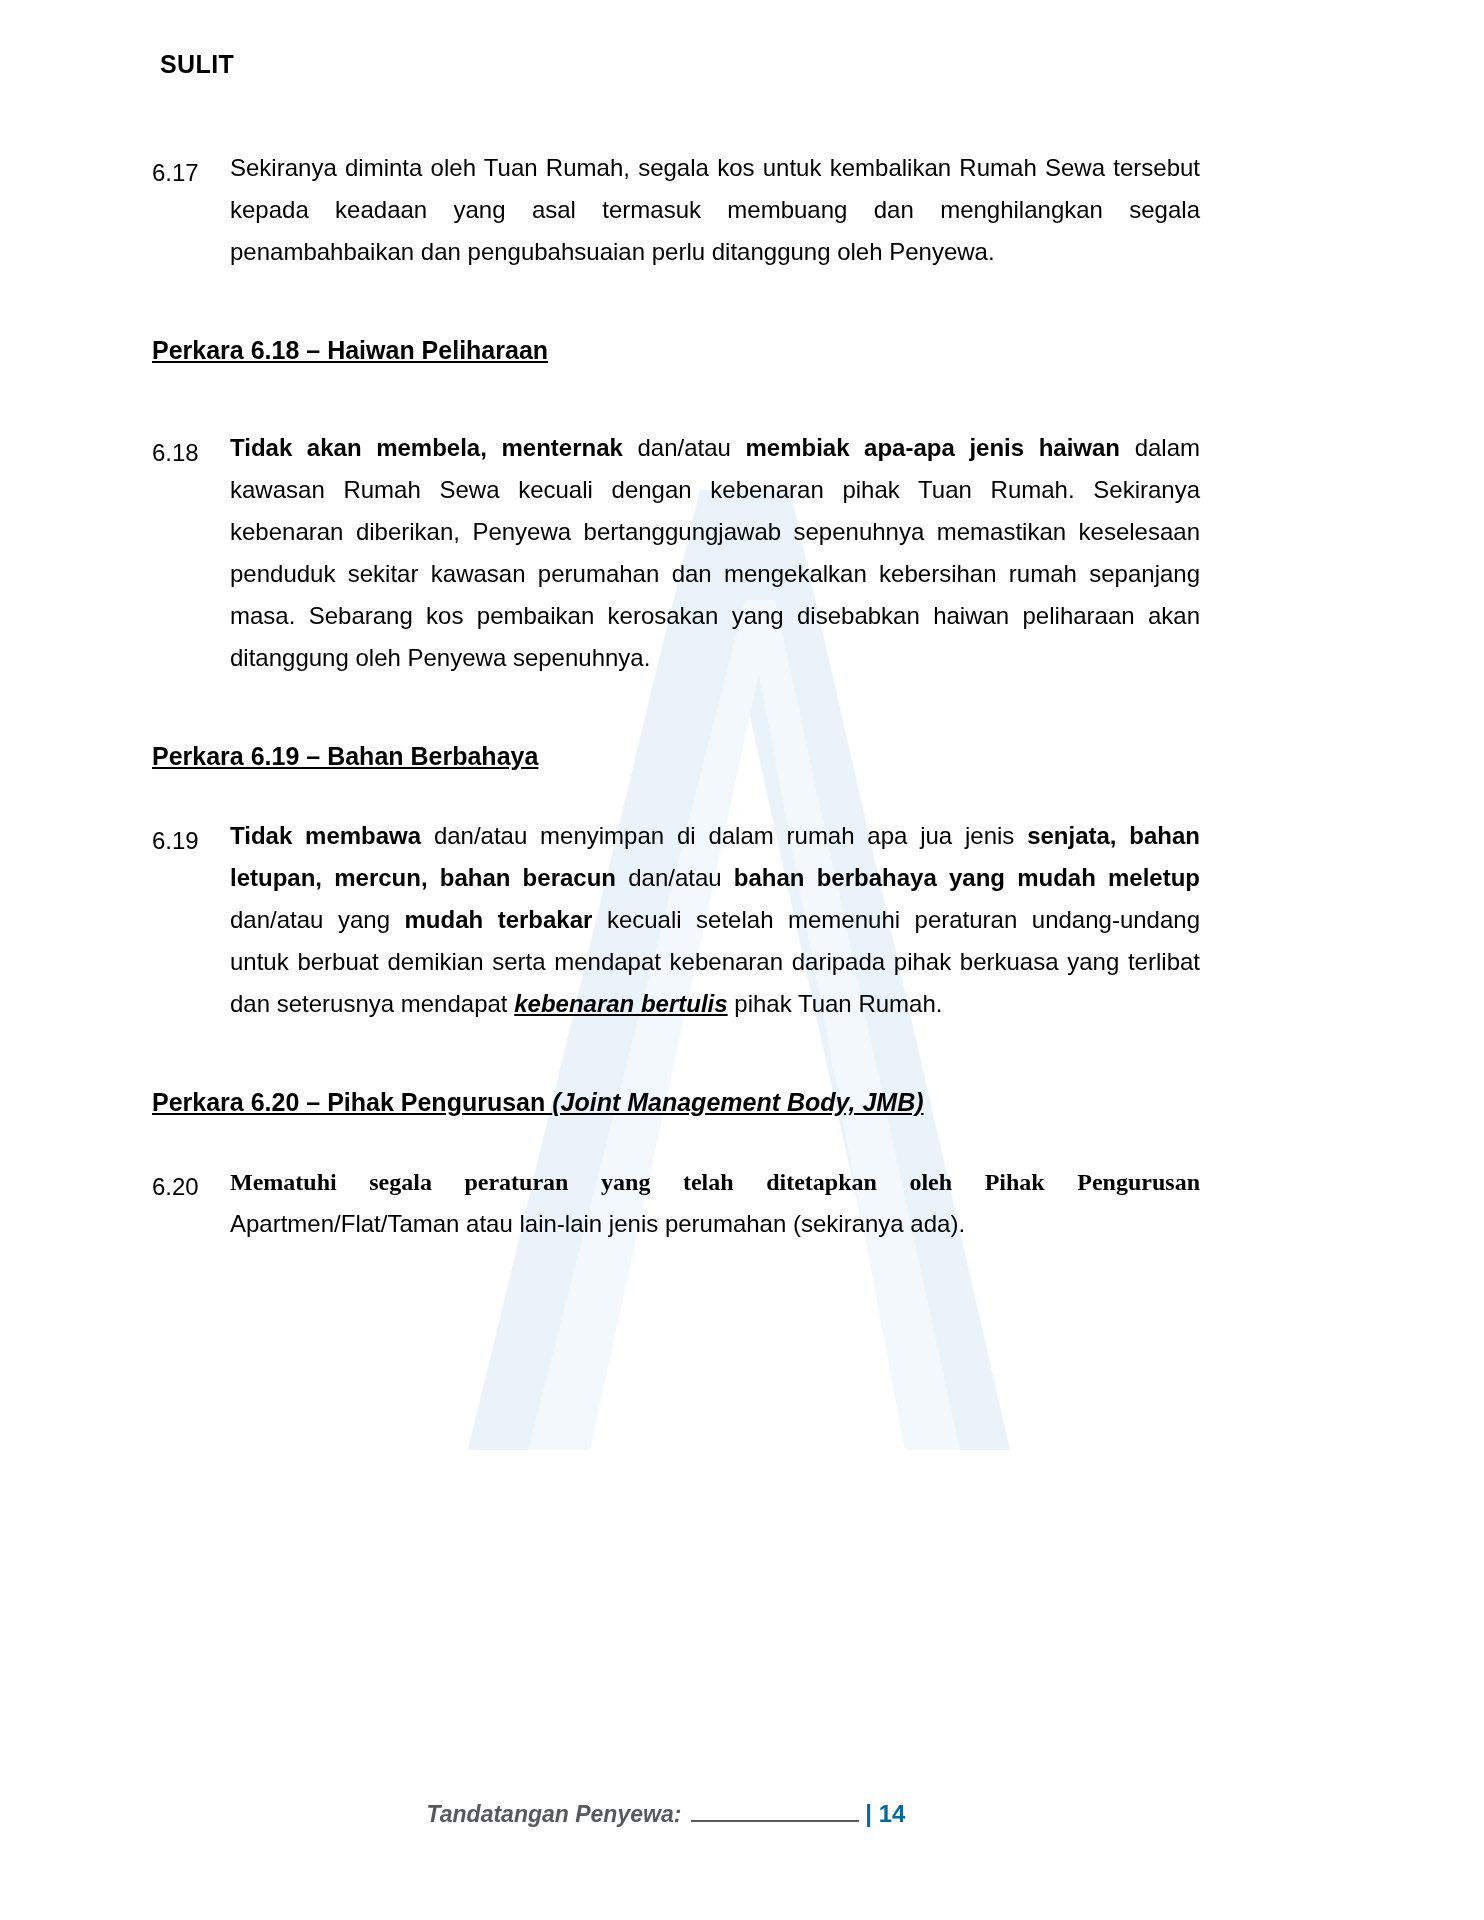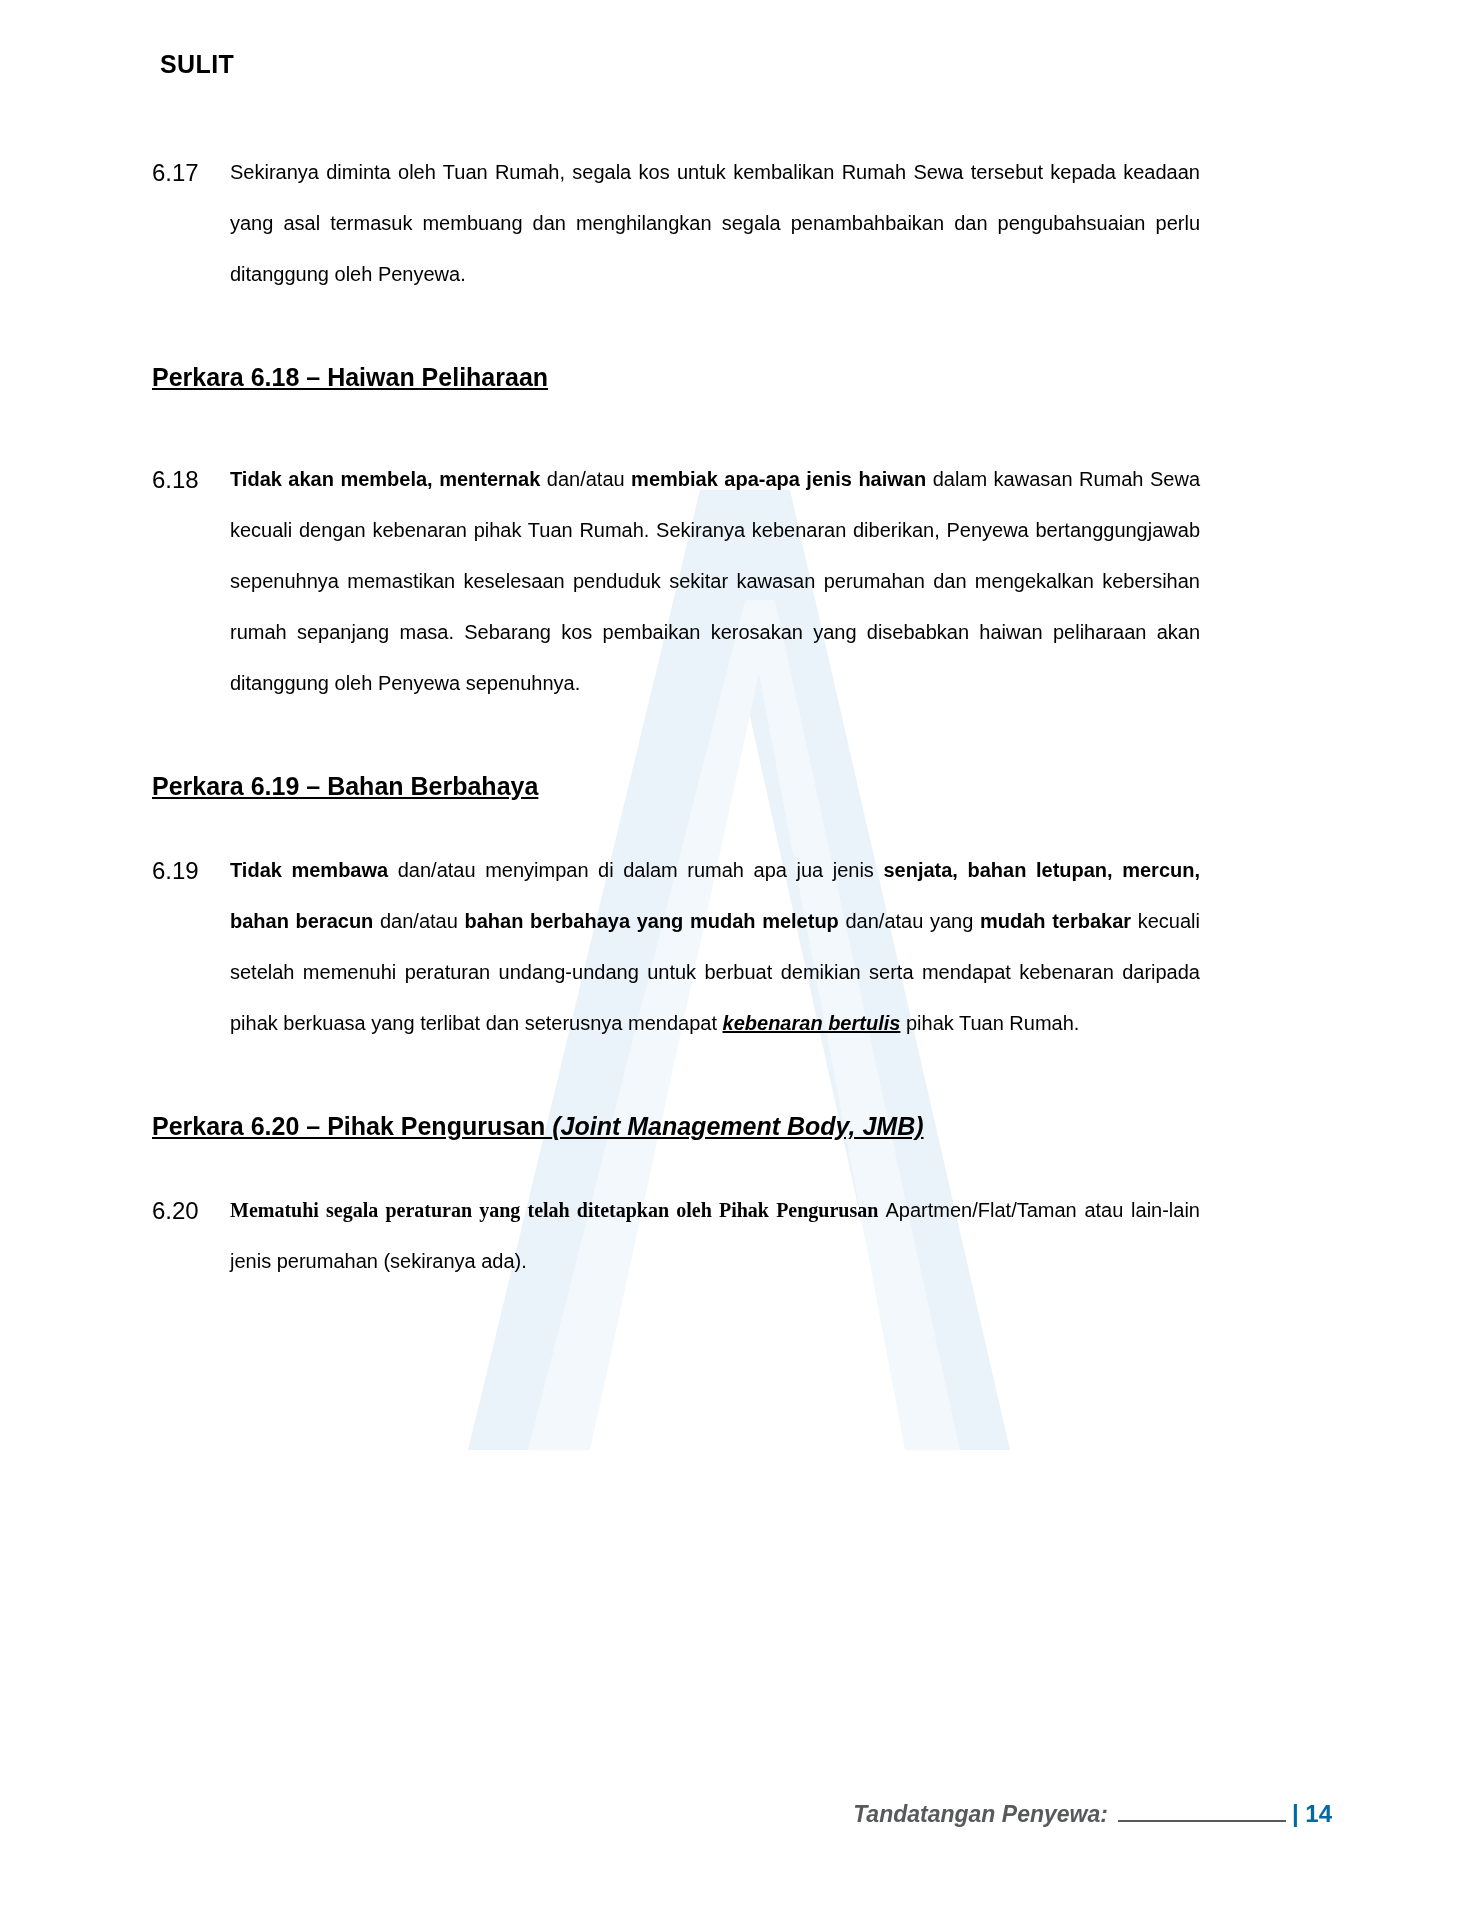--- a/index.html
+++ b/index.html
@@ -52,22 +52,22 @@
   }
   .clause-num {
     width: 78px;
     flex: 0 0 78px;
     font-size: 24px;
     line-height: 51px;
     white-space: nowrap;
   }
   .clause-body {
     flex: 1 1 auto;
-    font-size: 20px;
-    line-height: 51px;
+    font-size: 24px;
+    line-height: 42px;
     text-align: justify;
     text-justify: inter-word;
   }
   
   .cont {
     margin-left: 78px;
     font-size: 25px;
     line-height: 51px;
     text-align: justify;
     text-justify: inter-word;
@@ -99,21 +99,21 @@
   
   .footer {
     position: absolute;
     left: 0;
     right: 0;
     bottom: 0;
     height: 120px;
     z-index: 3;
     display: flex;
     align-items: flex-start;
-    justify-content: flex-end;
+    justify-content: center;
     padding-right: 152px;
     box-sizing: border-box;
   }
   .footer-inner {
     display: flex;
     align-items: baseline;
     font-size: 23px;
   }
   .sig-label {
     font-weight: bold;

